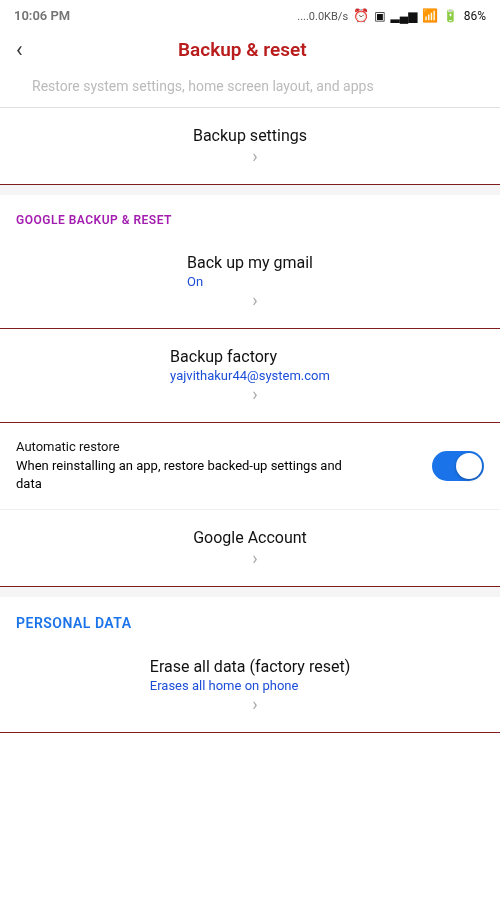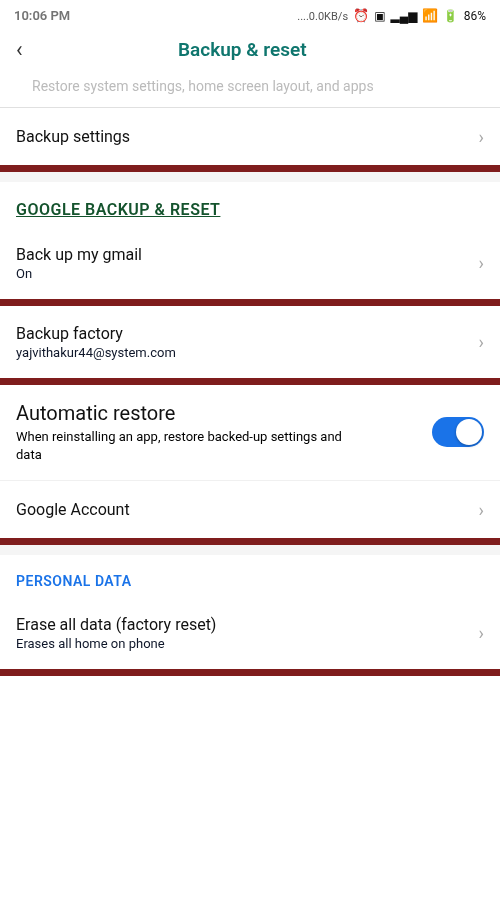--- a/index.html
+++ b/index.html
@@ -53,21 +53,21 @@
       color: #333;
       cursor: pointer;
       margin-right: 12px;
       line-height: 1;
     }
     .header-title {
       flex: 1;
       text-align: center;
       font-size: 19px;
       font-weight: 600;
-      color: #0f766e;
+      color: #b91c1c;
       margin-right: 34px;
     }
 
     
     .truncated-section {
       padding: 6px 16px 10px 32px;
       color: #999;
       font-size: 14px;
       line-height: 1.4;
     }
@@ -80,65 +80,65 @@
     }
 
     
     .menu-row {
       display: flex;
       align-items: center;
       justify-content: space-between;
       padding: 18px 16px;
       background: #fff;
       cursor: pointer;
-      border-bottom: 7px solid #7f1d1d;
+      border-bottom: 1px solid #7f1d1d;
+      flex-direction: column;
     }
     .menu-row-content {
       flex: 1;
     }
     .menu-row-title {
       font-size: 16px;
       color: #111;
       font-weight: 400;
     }
     .menu-row-subtitle {
       font-size: 13px;
-      color: #0f172a;
+      color: #1d4ed8;
       margin-top: 2px;
     }
     .chevron {
       color: #aaa;
       font-size: 18px;
       margin-left: 10px;
     }
 
     
     .section-header {
       padding: 18px 16px 8px 16px;
-      font-size: 16px;
-      font-weight: 600;
-      color: #14532d;
+      font-size: 12px;
+      font-weight: 600;
+      color: #a21caf;
       letter-spacing: 0.5px;
       text-transform: uppercase;
-      text-decoration: underline;
     }
 
     
     .toggle-row {
       display: flex;
       align-items: center;
       padding: 16px 16px;
       background: #fff;
       border-bottom: 1px solid #f0f0f0;
     }
     .toggle-row-content {
       flex: 1;
     }
     .toggle-row-title {
-      font-size: 20px;
+      font-size: 13px;
       color: #111;
       font-weight: 400;
     }
     .toggle-row-subtitle {
       font-size: 13px;
       color: #000000;
       margin-top: 3px;
       line-height: 1.4;
       max-width: 340px;
     }

